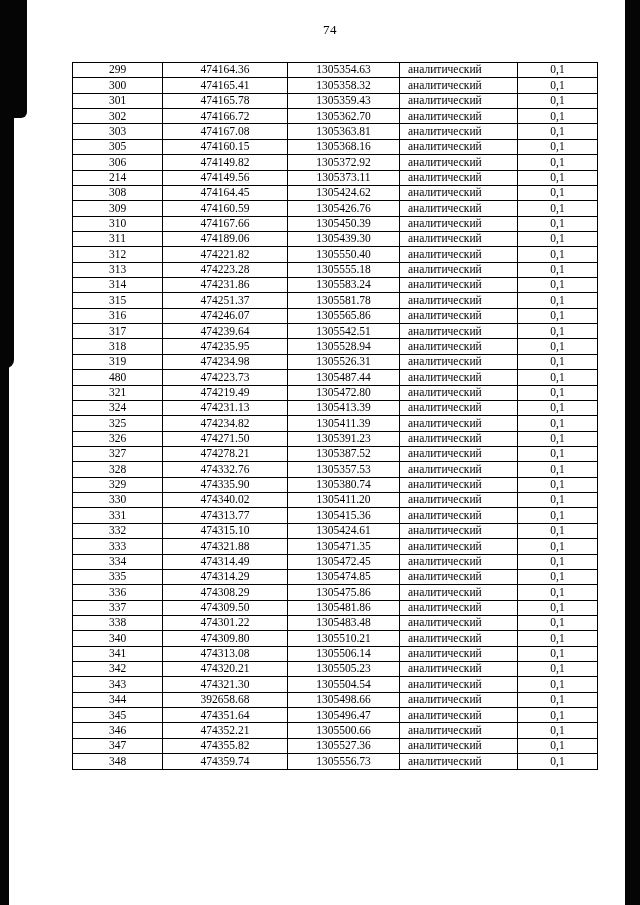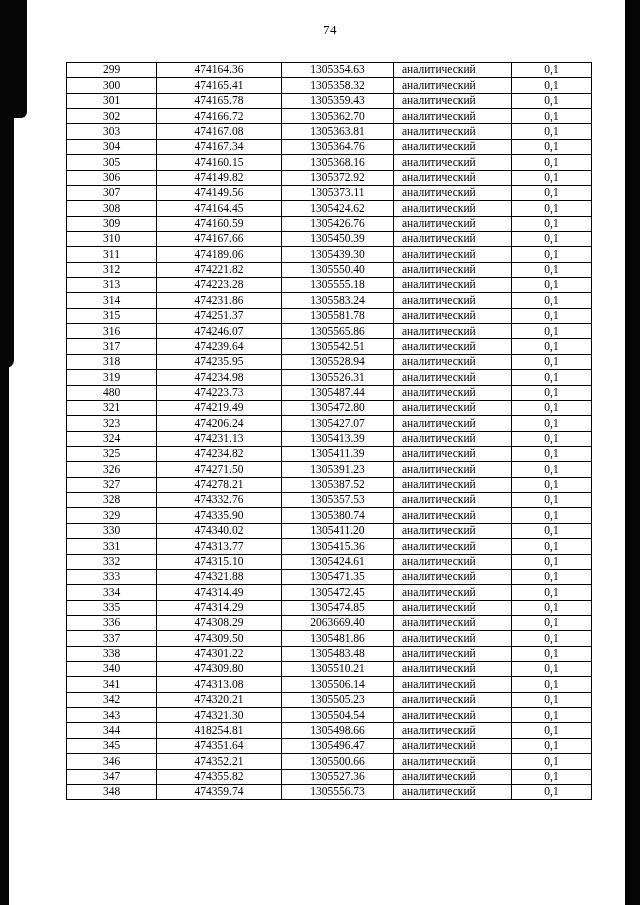--- a/index.html
+++ b/index.html
@@ -47,21 +47,21 @@
     top: 22px;
     left: 0;
     width: 660px;
     text-align: center;
     font-size: 13px;
     letter-spacing: 0.5px;
   }
   table.coords {
     position: absolute;
     top: 62px;
-    left: 66px;
+    left: 72px;
     border-collapse: collapse;
     table-layout: fixed;
   }
   table.coords td {
     border: 1px solid #000;
     font-size: 11.5px;
     text-align: center;
     vertical-align: middle;
     padding: 0;
     height: 14.36px;
@@ -128,42 +128,35 @@
         <td class="c4">0,1</td>
       </tr>
       <tr>
         <td class="c0">303</td>
         <td class="c1">474167.08</td>
         <td class="c2">1305363.81</td>
         <td class="c3">аналитический</td>
         <td class="c4">0,1</td>
       </tr>
       <tr>
-        <td class="c0">304</td>
-        <td class="c1">474167.34</td>
-        <td class="c2">1305364.76</td>
-        <td class="c3">аналитический</td>
-        <td class="c4">0,1</td>
-      </tr>
-      <tr>
         <td class="c0">305</td>
         <td class="c1">474160.15</td>
         <td class="c2">1305368.16</td>
         <td class="c3">аналитический</td>
         <td class="c4">0,1</td>
       </tr>
       <tr>
         <td class="c0">306</td>
         <td class="c1">474149.82</td>
         <td class="c2">1305372.92</td>
         <td class="c3">аналитический</td>
         <td class="c4">0,1</td>
       </tr>
       <tr>
-        <td class="c0">307</td>
+        <td class="c0">214</td>
         <td class="c1">474149.56</td>
         <td class="c2">1305373.11</td>
         <td class="c3">аналитический</td>
         <td class="c4">0,1</td>
       </tr>
       <tr>
         <td class="c0">308</td>
         <td class="c1">474164.45</td>
         <td class="c2">1305424.62</td>
         <td class="c3">аналитический</td>
@@ -254,27 +247,20 @@
         <td class="c4">0,1</td>
       </tr>
       <tr>
         <td class="c0">321</td>
         <td class="c1">474219.49</td>
         <td class="c2">1305472.80</td>
         <td class="c3">аналитический</td>
         <td class="c4">0,1</td>
       </tr>
       <tr>
-        <td class="c0">323</td>
-        <td class="c1">474206.24</td>
-        <td class="c2">1305427.07</td>
-        <td class="c3">аналитический</td>
-        <td class="c4">0,1</td>
-      </tr>
-      <tr>
         <td class="c0">324</td>
         <td class="c1">474231.13</td>
         <td class="c2">1305413.39</td>
         <td class="c3">аналитический</td>
         <td class="c4">0,1</td>
       </tr>
       <tr>
         <td class="c0">325</td>
         <td class="c1">474234.82</td>
         <td class="c2">1305411.39</td>
@@ -347,21 +333,21 @@
       <tr>
         <td class="c0">335</td>
         <td class="c1">474314.29</td>
         <td class="c2">1305474.85</td>
         <td class="c3">аналитический</td>
         <td class="c4">0,1</td>
       </tr>
       <tr>
         <td class="c0">336</td>
         <td class="c1">474308.29</td>
-        <td class="c2">2063669.40</td>
+        <td class="c2">1305475.86</td>
         <td class="c3">аналитический</td>
         <td class="c4">0,1</td>
       </tr>
       <tr>
         <td class="c0">337</td>
         <td class="c1">474309.50</td>
         <td class="c2">1305481.86</td>
         <td class="c3">аналитический</td>
         <td class="c4">0,1</td>
       </tr>
@@ -395,21 +381,21 @@
       </tr>
       <tr>
         <td class="c0">343</td>
         <td class="c1">474321.30</td>
         <td class="c2">1305504.54</td>
         <td class="c3">аналитический</td>
         <td class="c4">0,1</td>
       </tr>
       <tr>
         <td class="c0">344</td>
-        <td class="c1">418254.81</td>
+        <td class="c1">392658.68</td>
         <td class="c2">1305498.66</td>
         <td class="c3">аналитический</td>
         <td class="c4">0,1</td>
       </tr>
       <tr>
         <td class="c0">345</td>
         <td class="c1">474351.64</td>
         <td class="c2">1305496.47</td>
         <td class="c3">аналитический</td>
         <td class="c4">0,1</td>

